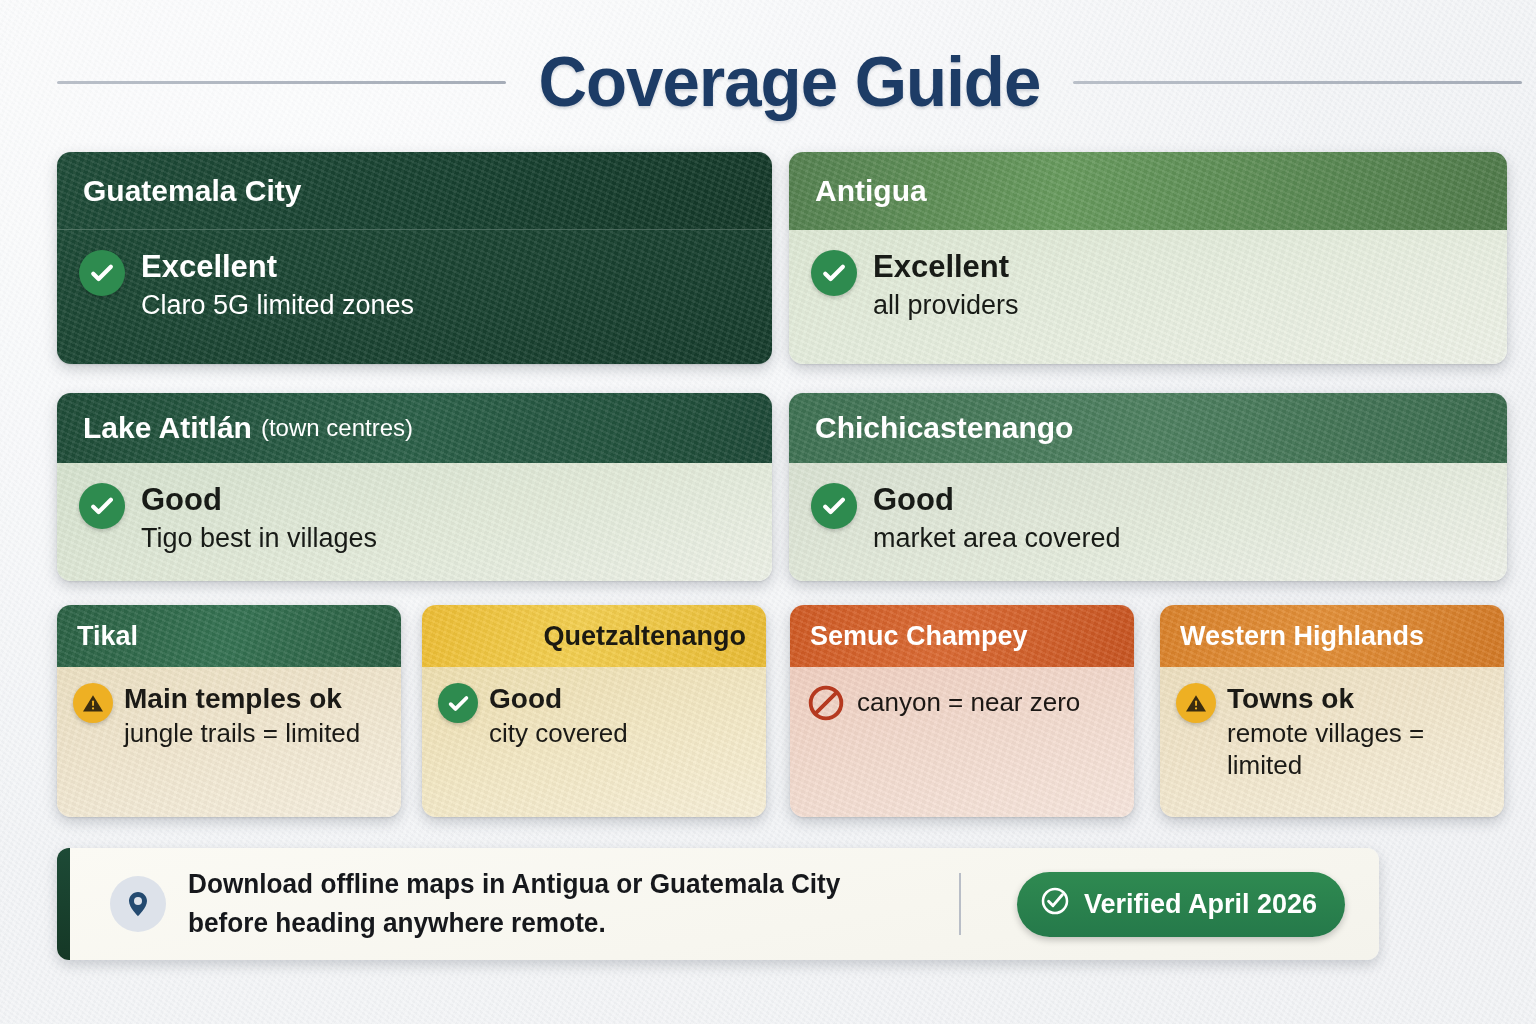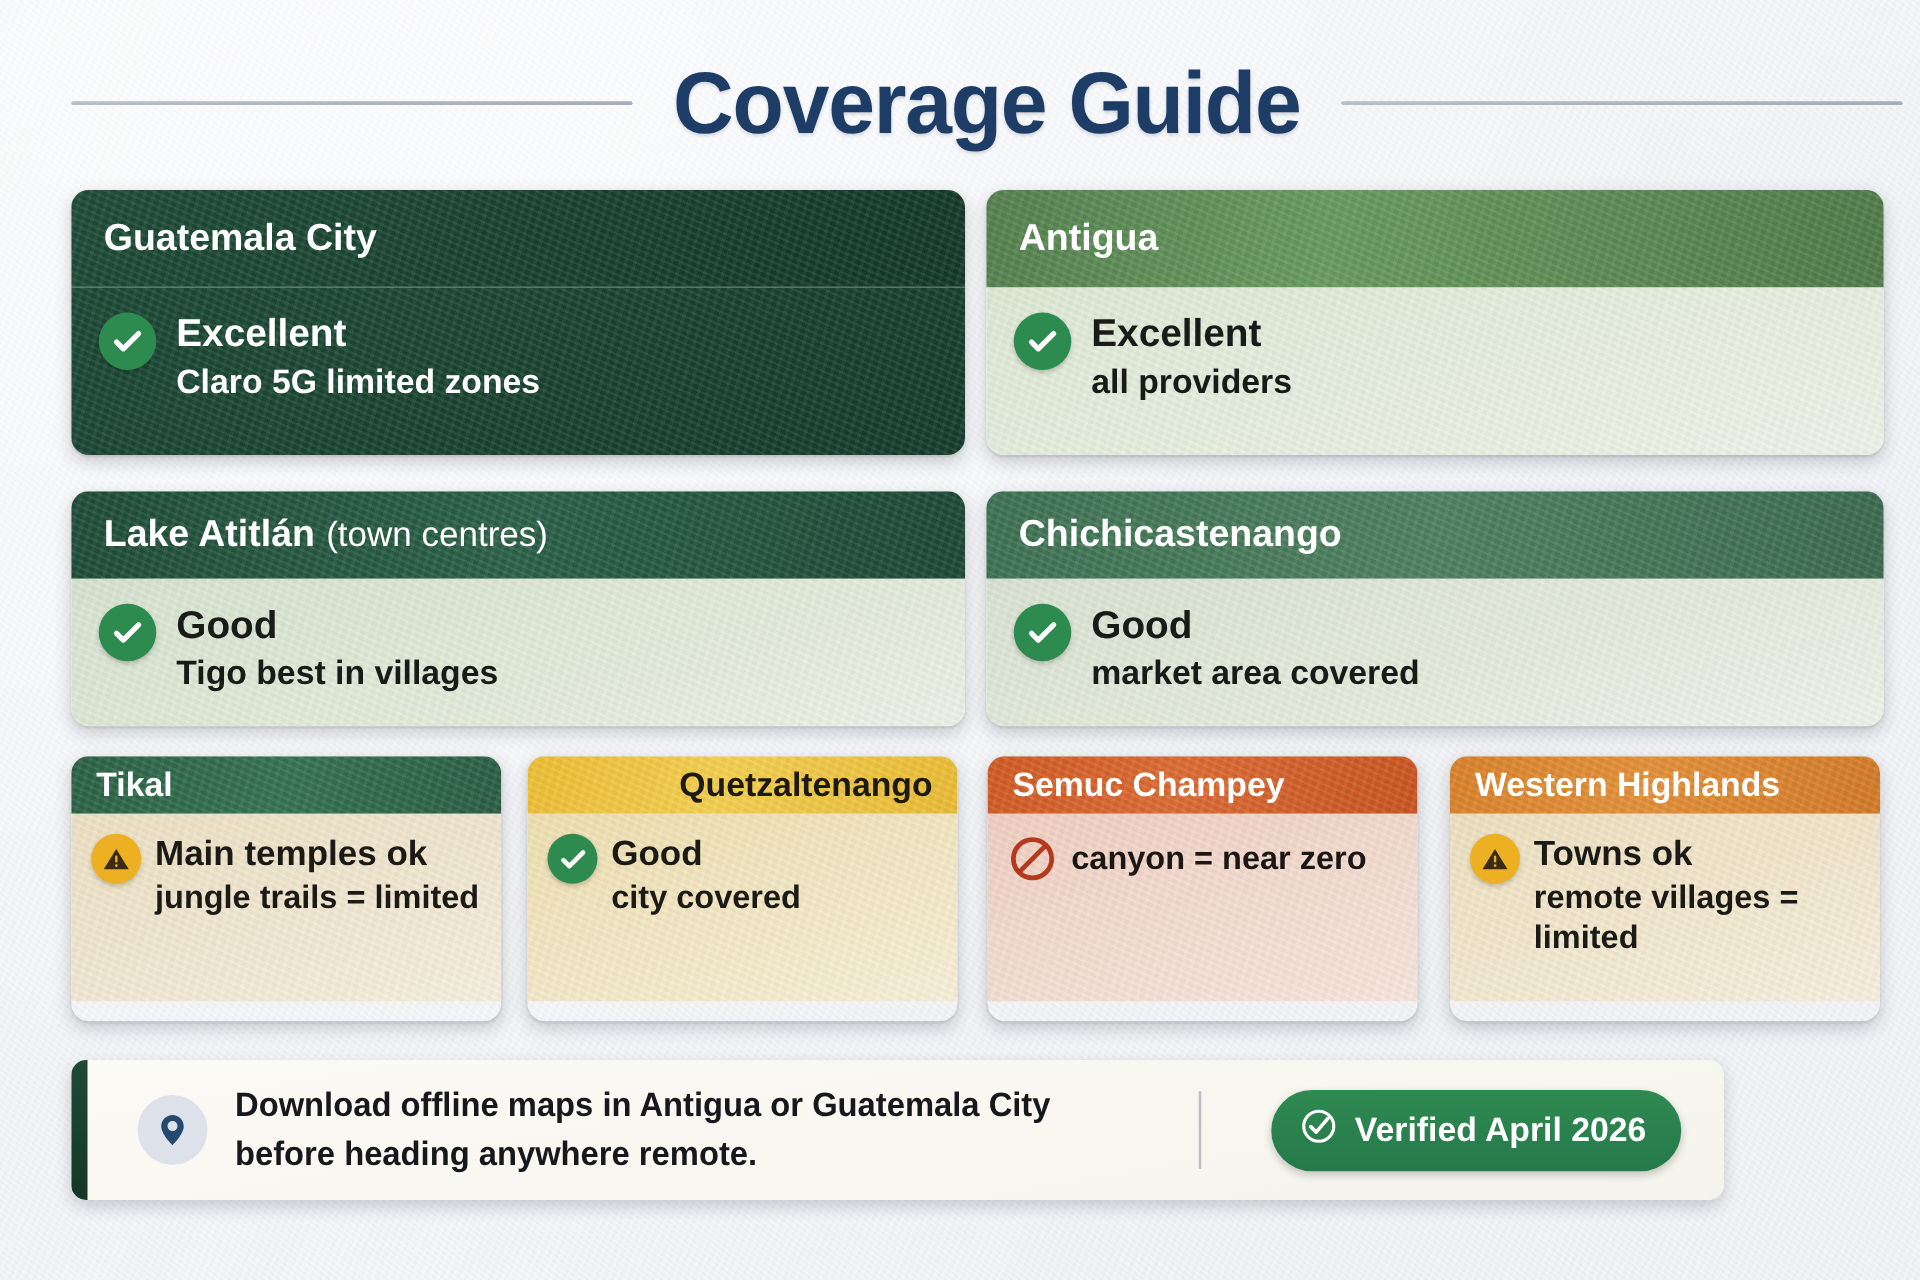--- a/index.html
+++ b/index.html
@@ -55,21 +55,21 @@
     box-shadow:0 5px 14px rgba(35,45,60,.22), 0 1px 2px rgba(0,0,0,.10);
   }
   .card .hdr{
     position:relative;
     display:flex; align-items:center;
     padding:0 26px;
     font-size:30px; font-weight:bold;
     white-space:nowrap;
   }
   .card .hdr .sub{
-    font-size:28px; font-weight:normal; margin-left:9px;
+    font-size:24px; font-weight:normal; margin-left:9px;
   }
   .card .body{
     position:relative;
     display:flex;
     padding:20px 24px 18px 22px;
     height:100%;
   }
   .card .body .texture, .card .hdr .texture{
     position:absolute; inset:0; pointer-events:none;
     background-image:
@@ -88,21 +88,21 @@
     position:relative; z-index:2;
     box-shadow:0 2px 4px rgba(0,0,0,.2);
   }
   .ico svg{ display:block; }
   .ico.check{ background:#2e8b4f; }
   .ico.warn{ background:#eeb023; }
   .ico.block{ background:transparent; box-shadow:none; }
 
   .lines{ position:relative; z-index:2; }
   .l1{ font-size:31px; font-weight:bold; line-height:1.12; }
-  .l2{ font-size:27px; font-weight:bold; line-height:1.22; margin-top:4px; }
+  .l2{ font-size:27px; font-weight:normal; line-height:1.22; margin-top:4px; }
   .l1.small{ font-size:28px; }
   .l2.small{ font-size:26px; }
 
   
   #card-guatemala-city{ left:35px; top:152px; width:715px; height:212px; }
   #card-guatemala-city .hdr{
     height:78px;
     background:linear-gradient(135deg,#1f4c38 0%,#17402f 60%,#143828 100%);
     color:#ffffff;
     border-bottom:1px solid rgba(255,255,255,.22);
@@ -145,21 +145,21 @@
     color:#ffffff;
   }
   #card-chichicastenango .body{
     height:118px;
     background:linear-gradient(165deg,#d9e2d2 0%,#e4ebdc 55%,#eff2ea 100%);
     color:#181b17;
   }
 
   
   .small-card{ top:605px; height:212px; width:344px; }
-  .small-card .hdr{ height:46px; padding:0 20px; font-size:27px; }
+  .small-card .hdr{ height:62px; padding:0 20px; font-size:27px; }
   .small-card .body{ height:150px; padding:16px 16px 14px 16px; }
   .small-card .ico{ width:40px; height:40px; margin-right:11px; }
 
   #card-tikal{ left:35px; }
   #card-tikal .hdr{
     background:linear-gradient(110deg,#2b6144 0%,#357252 50%,#2a5d42 100%);
     color:#ffffff;
   }
   #card-tikal .body{
     background:linear-gradient(165deg,#ece0c2 0%,#f1e7d0 50%,#f6efdf 100%);

